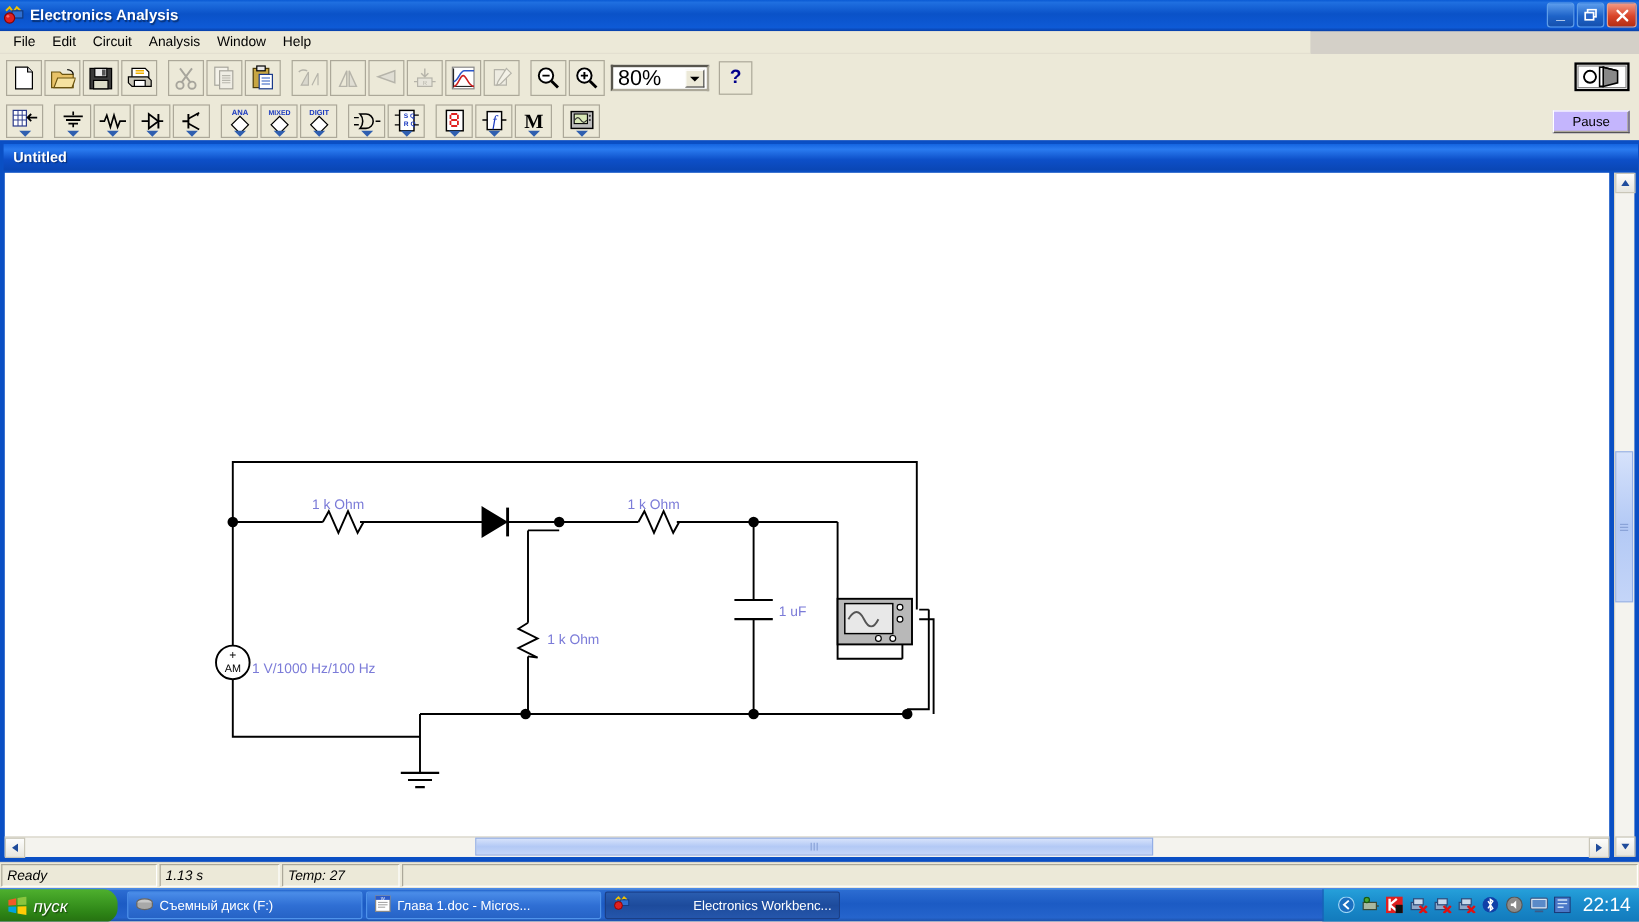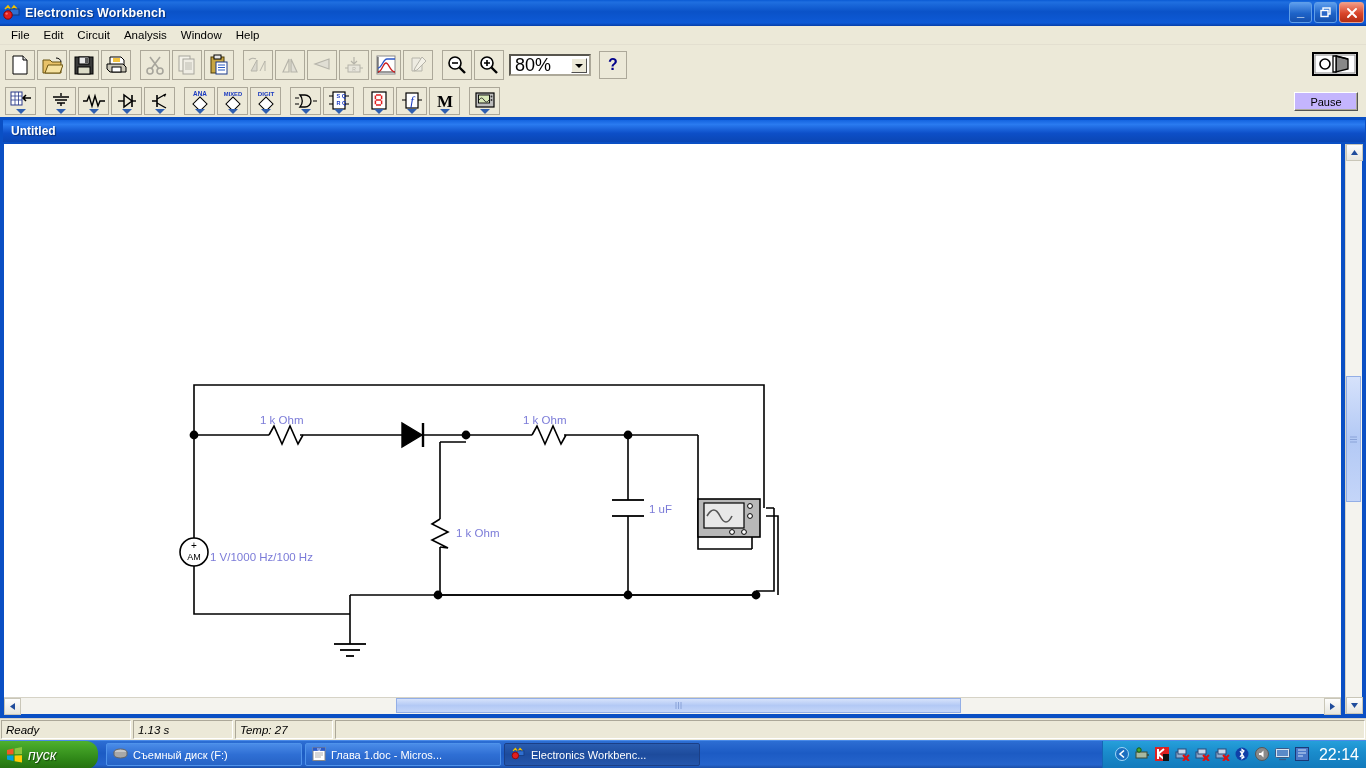--- a/index.html
+++ b/index.html
@@ -40,21 +40,21 @@
     border-color: #e8a08c; width: 25px;
   }
   .winbtn .gl {
     position: absolute; left: 0; right: 0; top: 0; bottom: 0;
     display: flex; align-items: center; justify-content: center;
     color: #fff; font-size: 12px; font-weight: bold; line-height: 1;
   }
 
   
   .menubar {
-    position: absolute; left: 0; top: 26px; width: 1366px; height: 19px;
+    position: absolute; left: 0; top: 26px; width: 1092px; height: 19px;
     background: #ece9d8; display: flex; align-items: center; padding-left: 4px;
     border-bottom: 1px solid #e3dfd0;
   }
   .menubar .mi {
     padding: 2px 7px; font-size: 11.5px; color: #000; cursor: default;
   }
 
   
   .toolbar-row {
     position: absolute; left: 0; width: 1366px; background: #ece9d8;
@@ -203,20 +203,21 @@
   .task {
     height: 23px; width: 196px;
     background: linear-gradient(180deg,#4a8ce8,#2f6fd4 50%,#2663c6);
     border: 1px solid #4f93ea; border-radius: 2px;
     display: flex; align-items: center; gap: 5px; padding: 0 6px;
     color: #fff; font-size: 11px; overflow: hidden; white-space: nowrap;
   }
   .task.active {
     background: linear-gradient(180deg,#2a5db0,#1d4b9c 50%,#2556ab);
     border-color: #1b3f86;
+    justify-content: space-between;
   }
   .tray {
     height: 28px; display: flex; align-items: center; gap: 4px;
     background: linear-gradient(180deg,#26a0da 0%, #1a8ccc 40%, #1279bb 100%);
     padding: 0 7px 0 12px; position: relative; flex: none;
     border-left: 1px solid #1565b5;
   }
   .tray .clock { color: #fff; font-size: 16px; margin-left: 4px; }
   .trayicon { width: 16px; height: 16px; position: relative; }
 </style>
@@ -227,21 +228,21 @@
 
   <div class="titlebar">
     <div class="tb-icon">
       <svg width="18" height="18" viewBox="0 0 18 18">
         <path d="M2 5 L5 2 L8 6 L11 2 L14 5" stroke="#f0c000" stroke-width="1.6" fill="none"></path>
         <rect x="7" y="5" width="9" height="6" fill="#2f6fd0" stroke="#123a80"></rect>
         <circle cx="5" cy="11" r="4.2" fill="#e02020" stroke="#8a0000"></circle>
         <circle cx="3.6" cy="9.6" r="1.2" fill="#ff8080" opacity=".8"></circle>
       </svg>
     </div>
-    <div class="tb-title">Electronics Workbench</div>
+    <div class="tb-title">Electronics Analysis</div>
     <div class="winbtns">
       <div class="winbtn">
         <span class="gl" style="align-items:flex-end;padding-bottom:4px;font-size:13px;">_</span>
       </div>
       <div class="winbtn">
         <span class="gl">
           <svg width="11" height="11" viewBox="0 0 11 11">
             <rect x="3" y="1" width="7" height="6" fill="none" stroke="#fff" stroke-width="1.4"></rect>
             <rect x="1" y="3.5" width="7" height="6" fill="#2a67c8" stroke="#fff" stroke-width="1.4"></rect>
           </svg>

